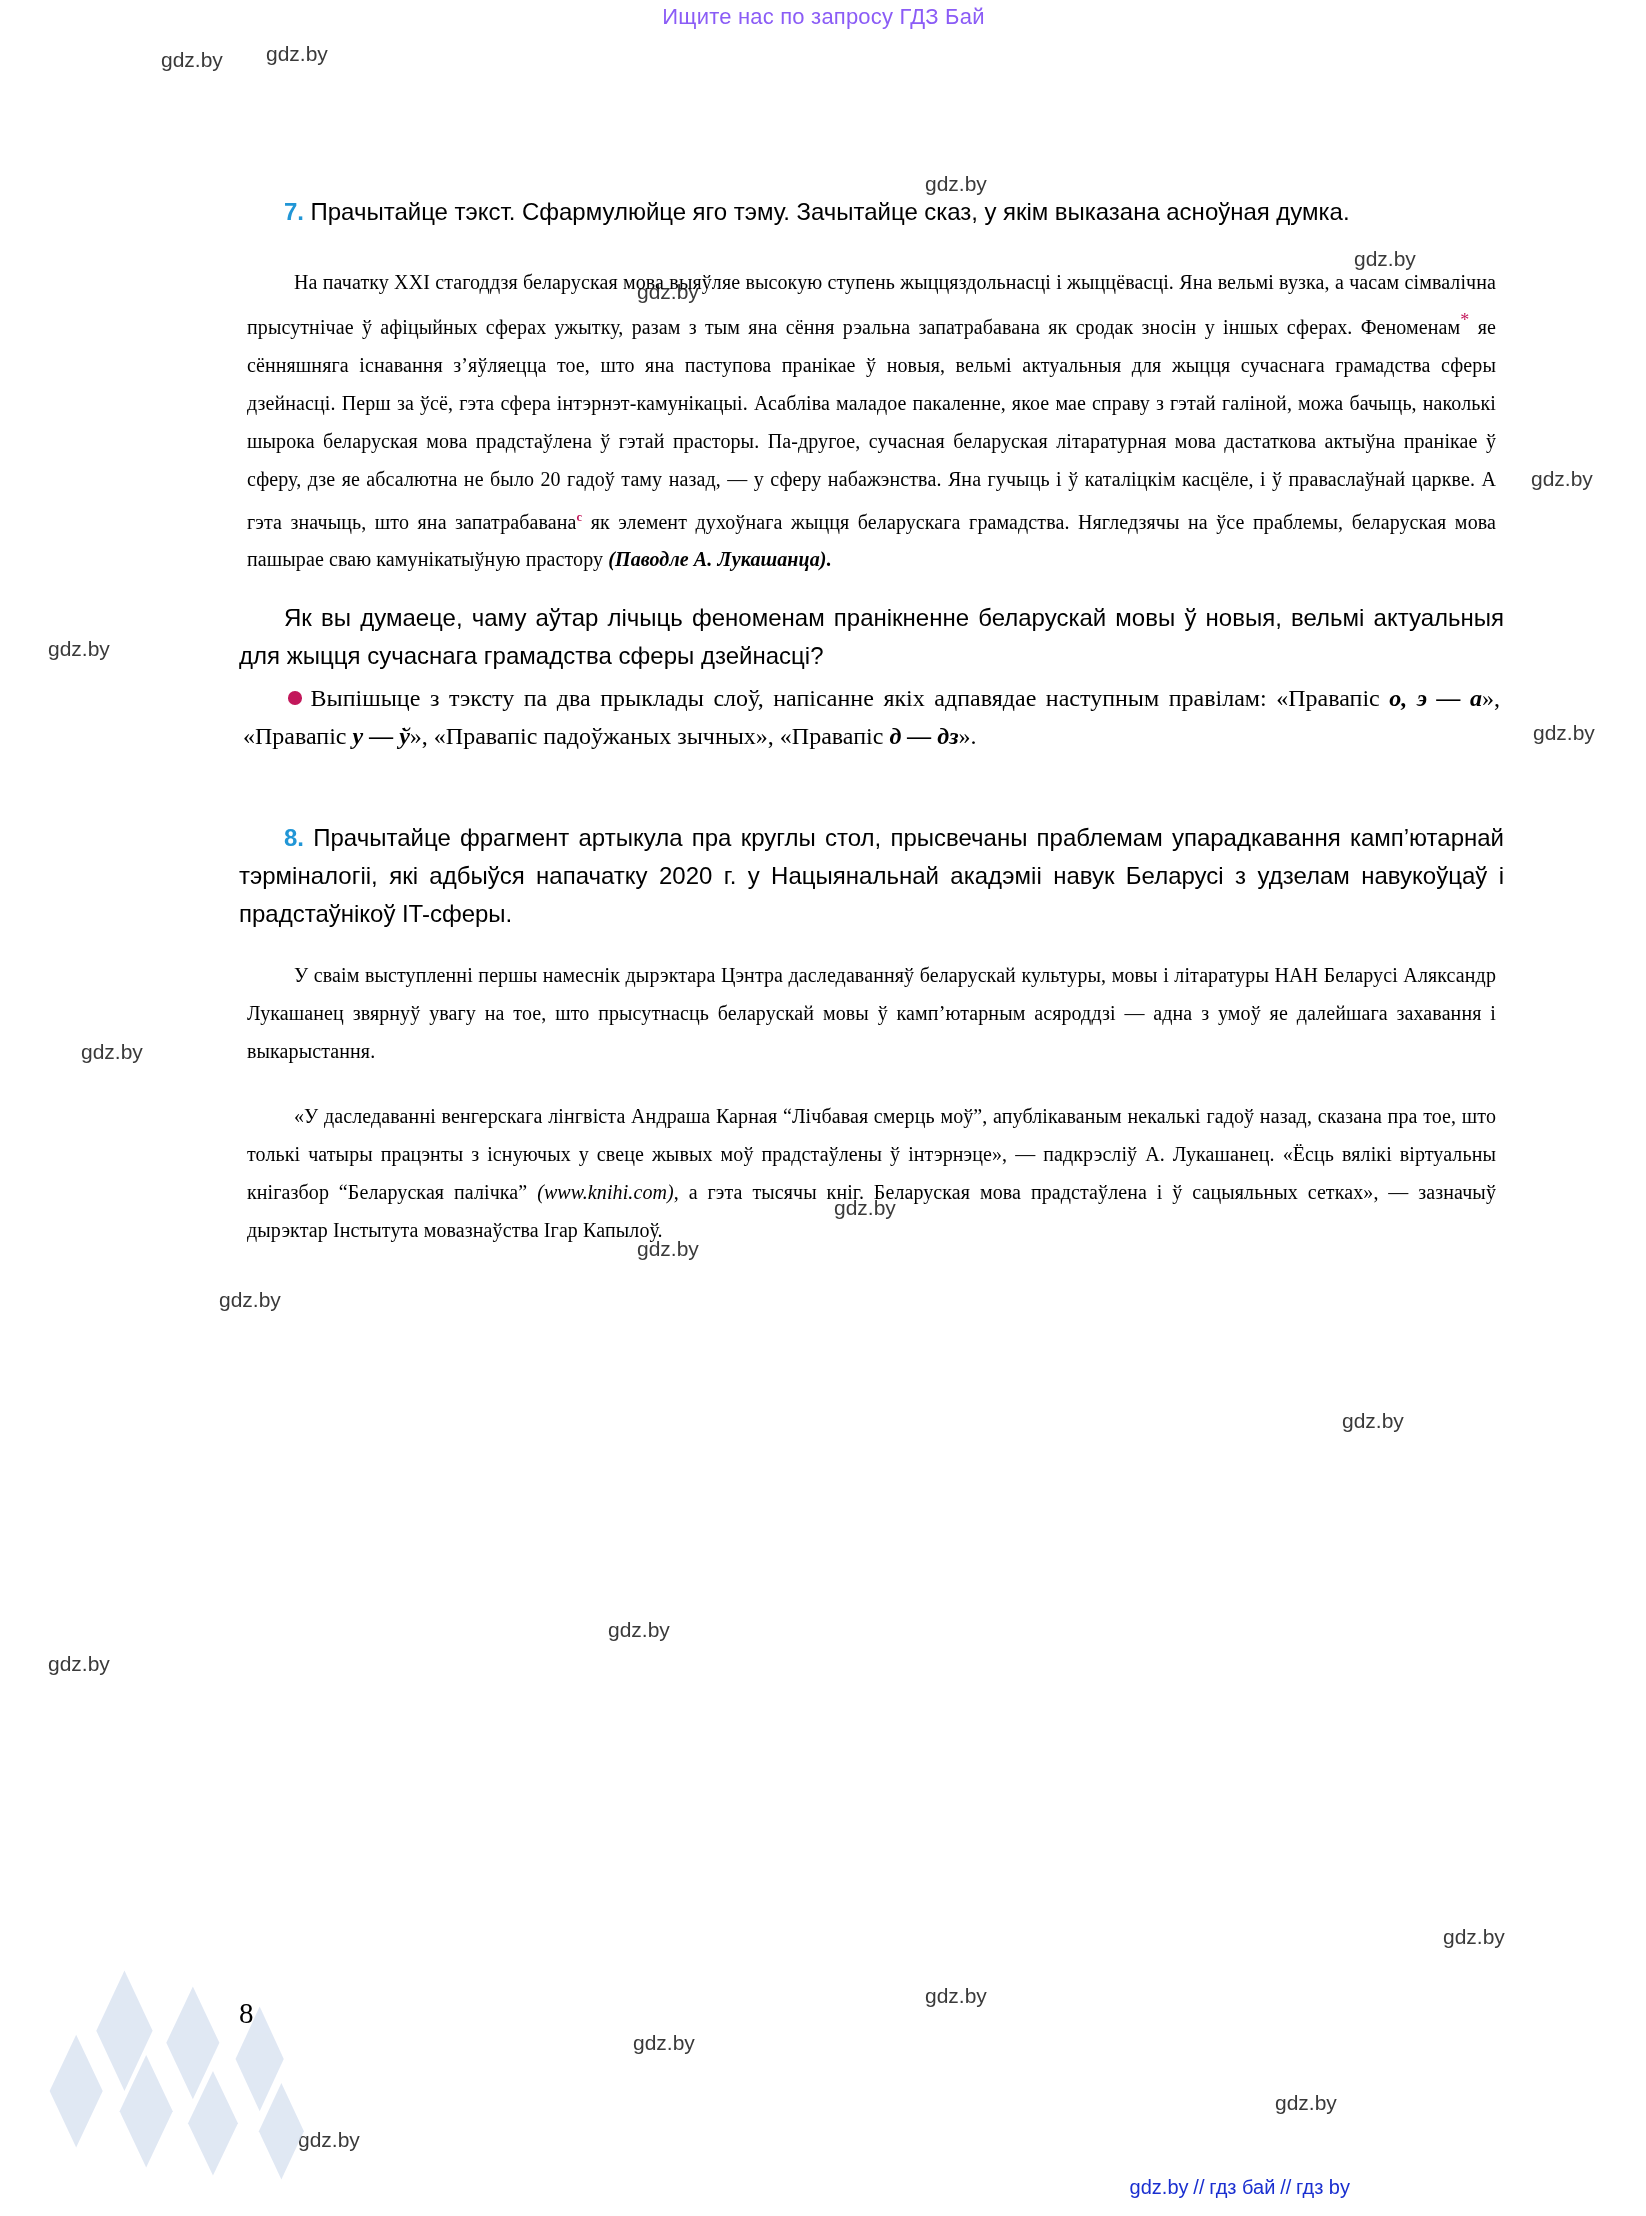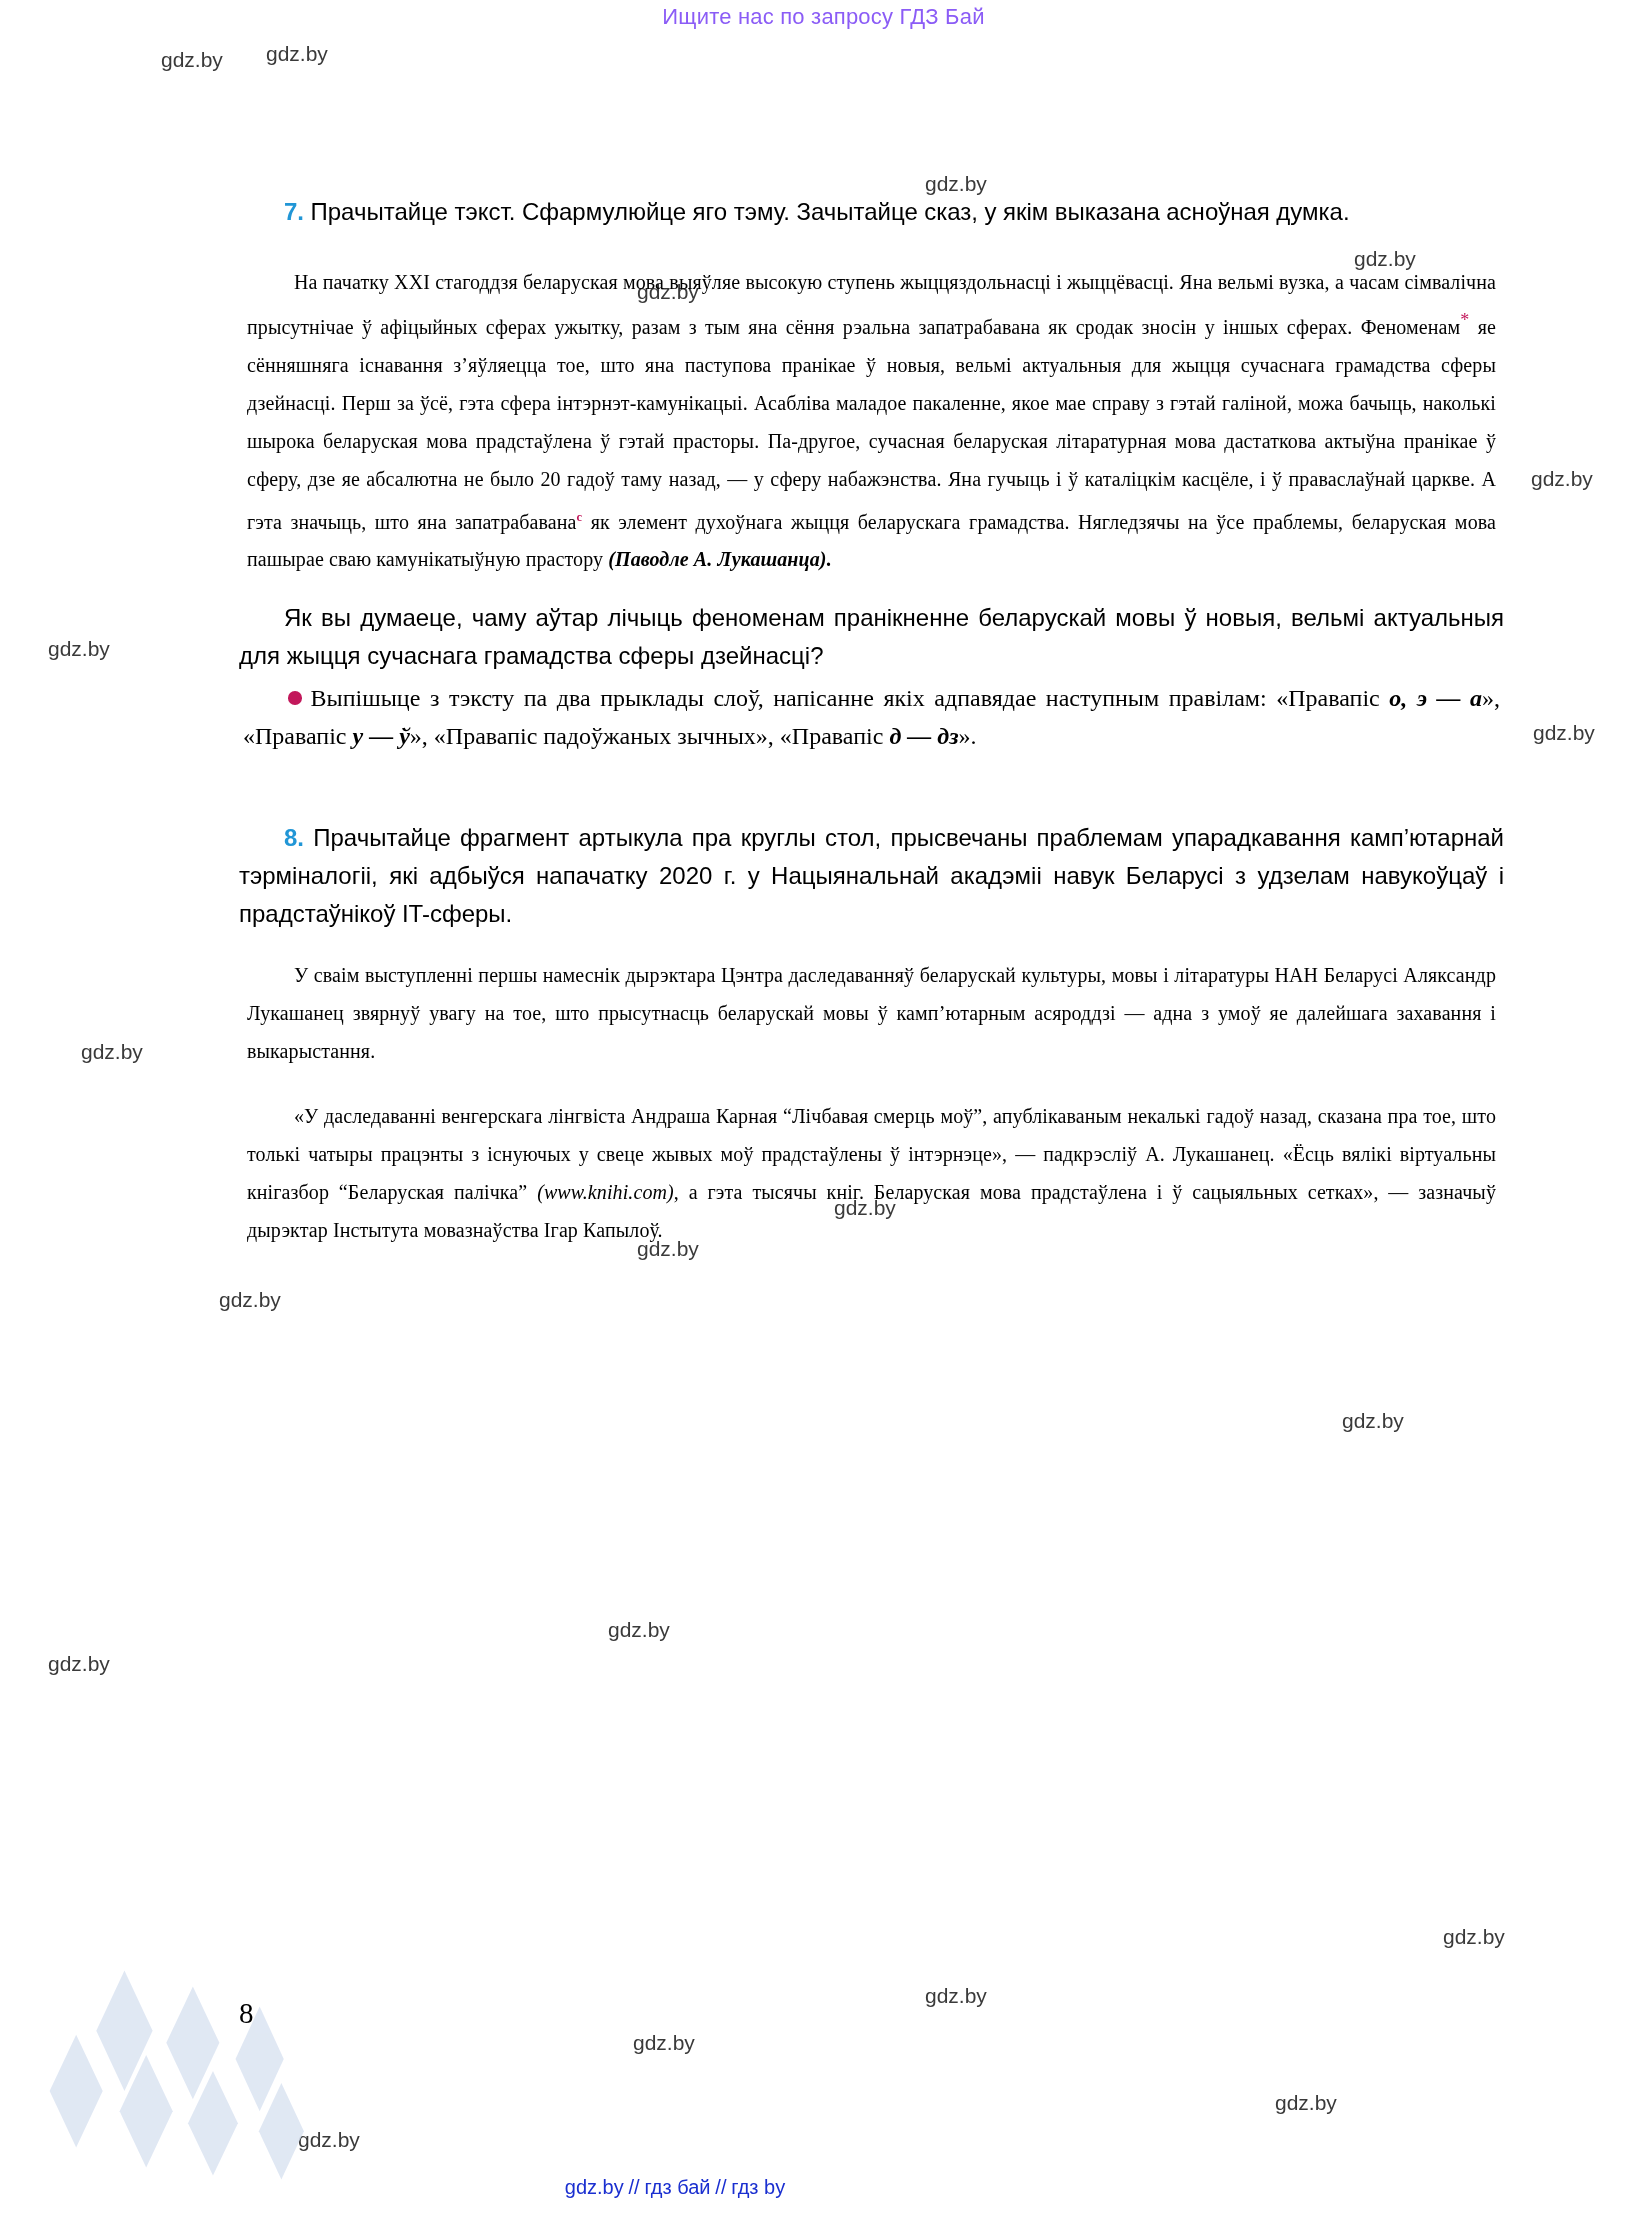--- a/index.html
+++ b/index.html
@@ -167,21 +167,21 @@
     color: #fba7b8;
     white-space: nowrap;
   }
 
   
   .link-bar {
     position: absolute;
     left: 0;
     top: 2176px;
     width: 1350px;
-    text-align: center;
+    text-align: right;
     font-family: "Liberation Sans", sans-serif;
     font-size: 20px;
     color: #1a2fd0;
     white-space: nowrap;
   }
   .link-bar a {
     color: #1a2fd0;
     text-decoration: none;
   }
   .link-sep { color: #1a2fd0; padding: 0 4.8px; }

